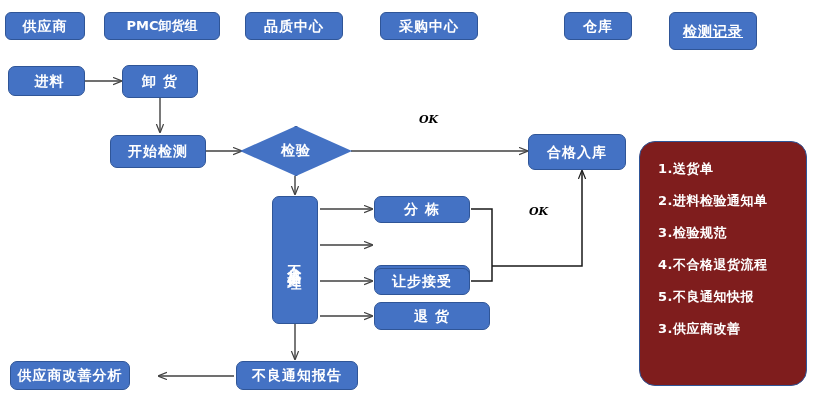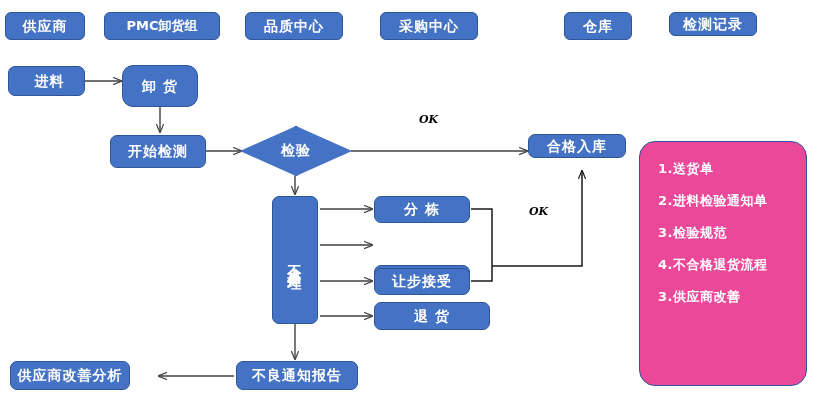--- a/index.html
+++ b/index.html
@@ -80,21 +80,21 @@
     box-sizing: border-box;
     clip-path: polygon(50% 0%, 100% 50%, 50% 100%, 0% 50%);
   }
   .diamond .dlabel {
     position: relative;
     z-index: 2;
   }
   .panel {
     position: absolute;
     box-sizing: border-box;
-    background: #ec4899;
+    background: #7f1d1d;
     border: 1px solid #2F5597;
     border-radius: 16px;
     color: #ffffff;
     z-index: 3;
     padding: 18px 0 0 18px;
     display: flex;
     flex-direction: column;
     justify-content: flex-start;
     gap: 14px;
   }
@@ -173,42 +173,42 @@
   </div>
 
   <div class="node hdr" style="left:380px; top:12px; width:98px; height:28px;">
     <span>采购中心</span>
   </div>
 
   <div class="node hdr" style="left:535px; top:12px; width:68px; height:28px;margin-left:29px;">
     <span>仓库</span>
   </div>
 
-  <div class="node hdr" style="left:669px; top:12px; width:88px; height:24px;">
+  <div class="node hdr" style="left:669px; top:12px; width:88px; height:38px;text-decoration:underline;">
     <span>检测记录</span>
   </div>
 
   <div class="node proc" style="left:8px; top:66px; width:77px; height:30px;padding-left:6px;">
     <span>进料</span>
   </div>
 
-  <div class="node proc" style="left:122px; top:65px; width:76px; height:42px;border-radius:11px;">
+  <div class="node proc" style="left:122px; top:65px; width:76px; height:33px;">
     <span>卸  货</span>
   </div>
 
   <div class="node proc" style="left:110px; top:135px; width:96px; height:33px;">
     <span>开始检测</span>
   </div>
 
   <div class="diamond" style="left:240px; top:126px; width:112px; height:50px;">
     <span class="dshape"></span>
     <span class="dlabel">检验</span>
   </div>
 
-  <div class="node proc" style="left:528px; top:134px; width:98px; height:24px;">
+  <div class="node proc" style="left:528px; top:134px; width:98px; height:36px;">
     <span>合格入库</span>
   </div>
 
   <div class="node vert" style="left:272px; top:196px; width:46px; height:128px;">
     <span>不合格处理</span>
   </div>
 
   <div class="node proc" style="left:374px; top:196px; width:96px; height:27px;">
     <span>分  栋</span>
   </div>
@@ -239,16 +239,17 @@
 
   <div class="wirelabel" style="left:529px; top:205px;">
     <span>OK</span>
   </div>
 
   <div class="panel" style="left:639px; top:141px; width:168px; height:245px;">
     <div class="pitem">1.送货单</div>
     <div class="pitem">2.进料检验通知单</div>
     <div class="pitem">3.检验规范</div>
     <div class="pitem">4.不合格退货流程</div>
+    <div class="pitem">5.不良通知快报</div>
     <div class="pitem">3.供应商改善</div>
   </div>
 
 </div>
 
 </body></html>

